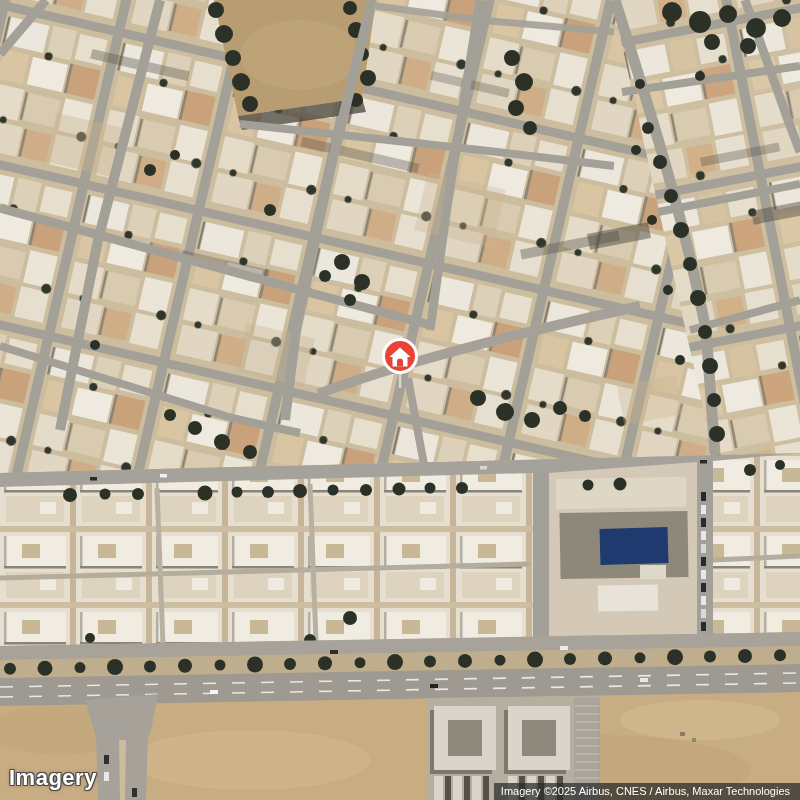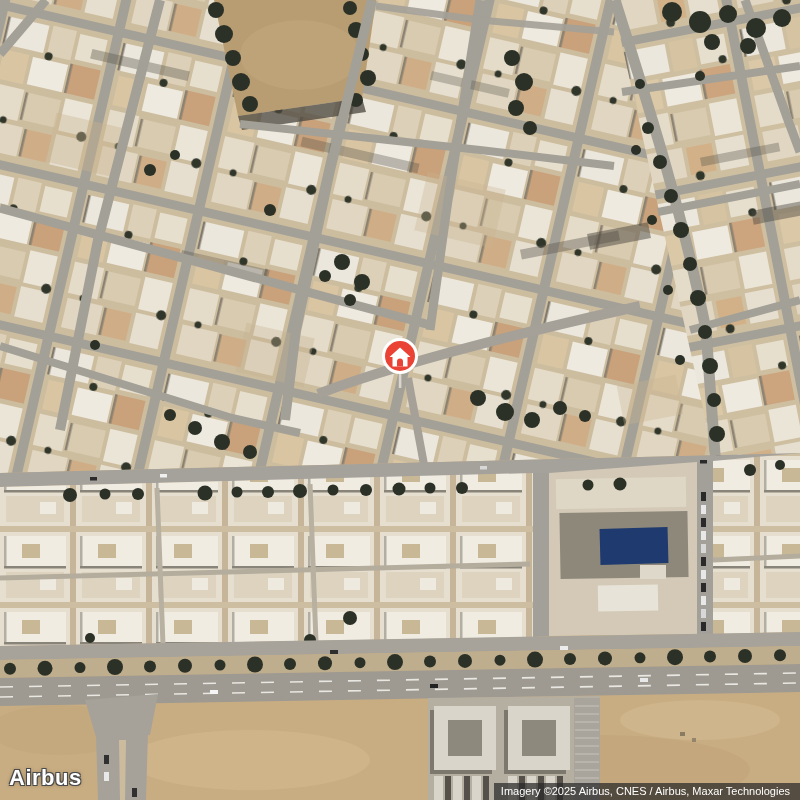--- a/index.html
+++ b/index.html
@@ -345,18 +345,18 @@
   <g>
     <rect x="398.8" y="371" width="2.6" height="17" fill="#d9d5cc"></rect>
     <circle cx="400" cy="356" r="16.5" stroke="#ffffff" stroke-width="3" fill="#EA4335"></circle>
     <g>
       <path d="M400,347.5 L410.5,357 L407.5,357 L407.5,366.5 L392.5,366.5 L392.5,357 L389.5,357 Z" fill="#ffffff"></path>
       <path d="M400,358.6 A3,3 0 0 1 403,361.6 L403,366.5 L397,366.5 L397,361.6 A3,3 0 0 1 400,358.6 Z" fill="#EA4335"></path>
     </g>
   </g>
 </svg>
 
-<div class="google-logo">Airbus</div>
+<div class="google-logo">Imagery</div>
 
 <div class="attribution">
   <span>Imagery ©2025 Airbus, CNES / Airbus, Maxar Technologies</span>
 </div>
 </div>
 
 </body></html>

